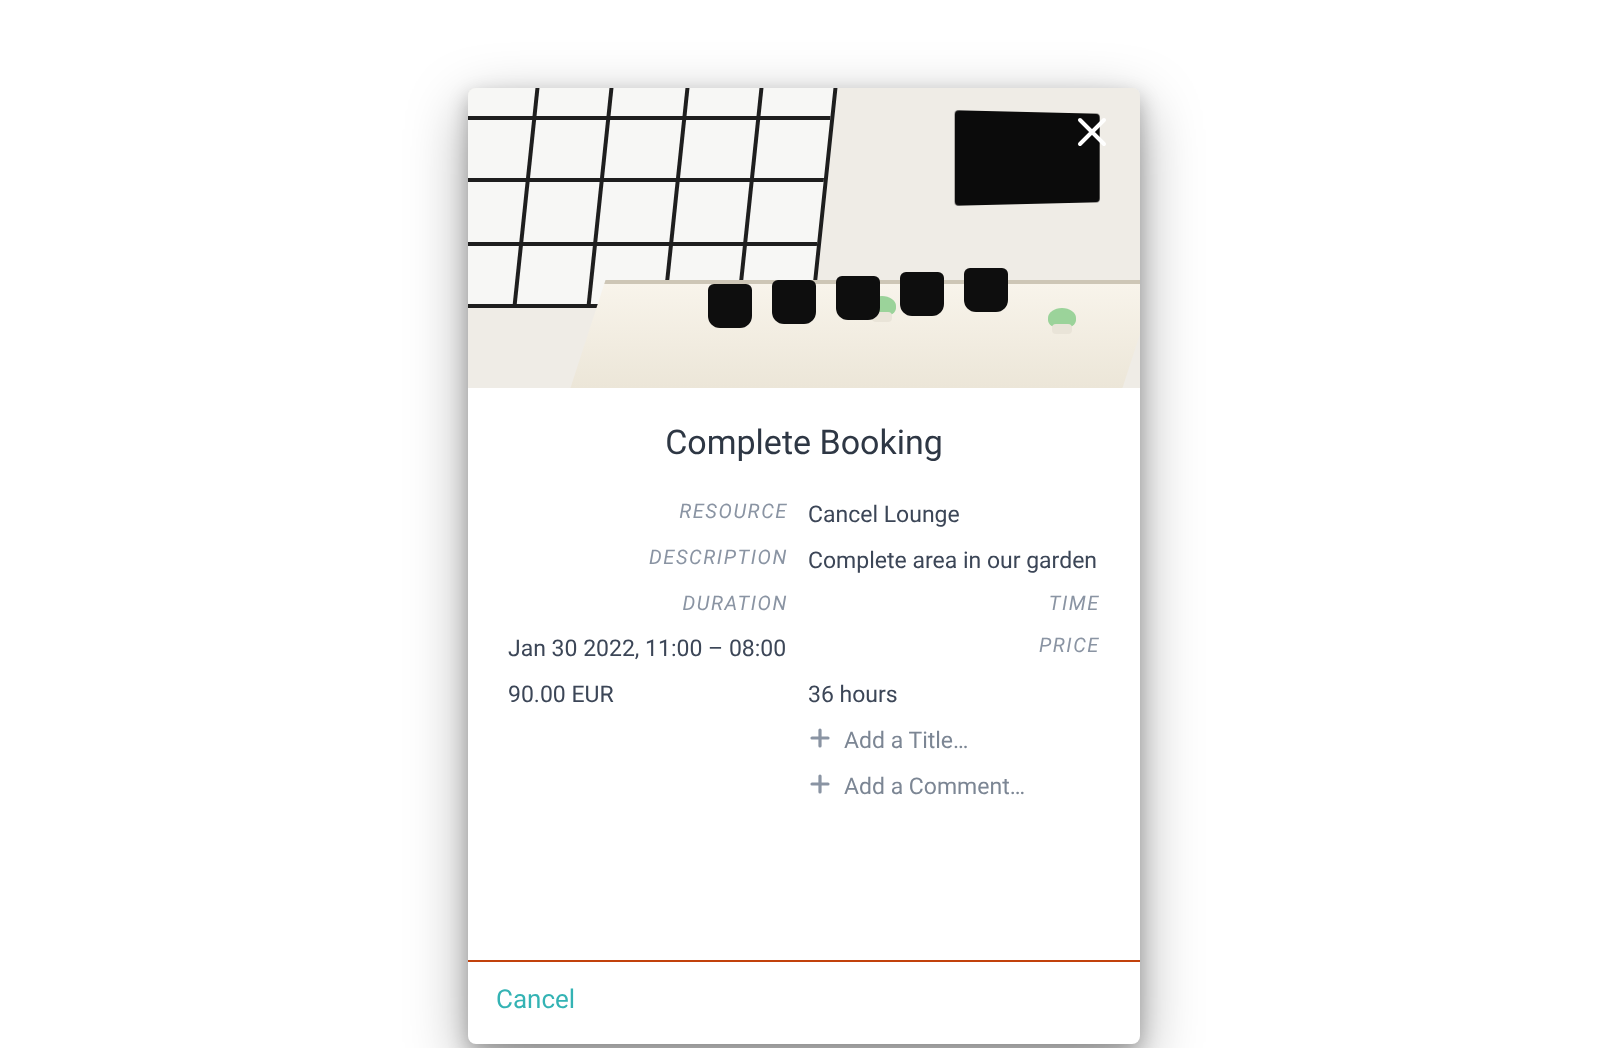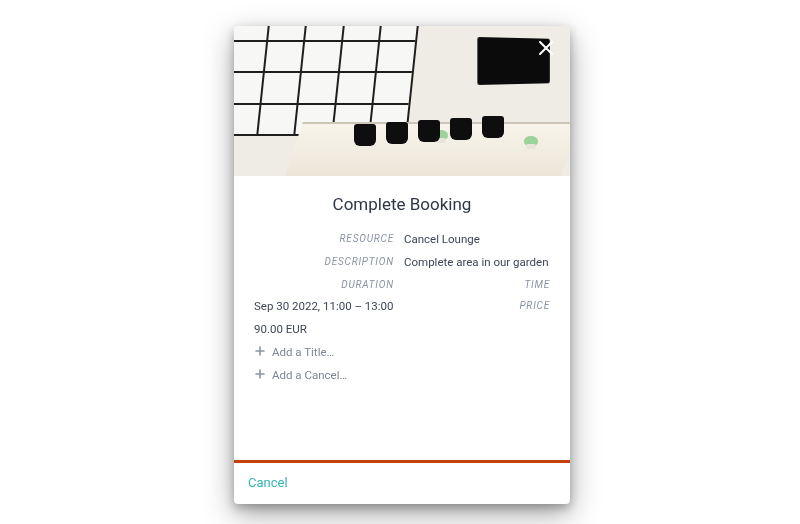--- a/index.html
+++ b/index.html
@@ -1,39 +1,39 @@
 <!DOCTYPE html>
 <html><head>
 <meta charset="utf-8">
 <style>
   * { box-sizing: border-box; margin: 0; padding: 0; }
   html, body { width: 800px; height: 524px; background: #fff; font-family: -apple-system, BlinkMacSystemFont, "Segoe UI", Roboto, "Helvetica Neue", Arial, sans-serif; }
   .stage { width: 800px; height: 524px; position: relative; }
-  .modal { position: absolute; left: 234px; top: 26px; width: 336px; height: 478px; background: #fff; border-radius: 4px; box-shadow: 0 10px 30px rgba(0,0,0,0.35), 0 4px 10px rgba(0,0,0,0.25); overflow: hidden; display: flex; flex-direction: column; }
+  .modal { position: absolute; left: 234px; top: 44px; width: 336px; height: 478px; background: #fff; border-radius: 4px; box-shadow: 0 10px 30px rgba(0,0,0,0.35), 0 4px 10px rgba(0,0,0,0.25); overflow: hidden; display: flex; flex-direction: column; }
   .hero { position: relative; height: 150px; background: linear-gradient(180deg, #e7e7e5 0%, #e1e0dc 40%, #f1efe9 100%); overflow: hidden; }
   .hero .wall { position:absolute; inset:0; background:#efece6; }
   .hero .window { position: absolute; left: -10px; top: -20px; width: 190px; height: 130px; transform: skewX(-6deg); background: #f7f7f5; border: 2px solid #1e1e1e; }
   .hero .window .grid { position:absolute; inset:0; }
   .hero .window .v { position:absolute; top:0; bottom:0; width:2px; background:#1e1e1e; }
   .hero .window .h { position:absolute; left:0; right:0; height:2px; background:#1e1e1e; }
   .hero .tv { position:absolute; right:18px; top:12px; width:74px; height:46px; background:#0b0b0b; border-radius:2px; transform: perspective(200px) rotateY(12deg); }
   .hero .table { position:absolute; left:60px; right:0; bottom:0; height:54px; background:linear-gradient(180deg,#f8f4eb 0%, #ece6d8 100%); border-top:2px solid #cdc6b6; transform:skewX(-18deg); }
   .hero .plant { position:absolute; width:14px; height:10px; background:#9bd39a; border-radius: 50% 50% 40% 40%; }
   .hero .plant::after { content:""; position:absolute; left:2px; right:2px; bottom:-3px; height:5px; background:#e9e4d8; border-radius:2px; }
   .hero .chair { position:absolute; width:22px; height:22px; background:#0e0e0e; border-radius:3px 3px 6px 6px; }
   .close { position: absolute; top: 10px; right: 12px; width: 24px; height: 24px; display:flex; align-items:center; justify-content:center; cursor: pointer; color:#fff; }
   .close svg { display:block; }
   .body { padding: 18px 20px 0 20px; flex: 1; }
   .title { text-align: center; font-size: 17px; font-weight: 400; color: #2e3744; margin-bottom: 18px; }
   .rows { display: grid; grid-template-columns: 140px 1fr; row-gap: 9px; column-gap: 10px; font-size: 11px; }
   .lbl { text-align: right; color: #8a94a3; letter-spacing: 0.8px; text-transform: uppercase; font-size: 10px; padding-top:1px;font-style:italic; }
   .val { color: #3c4657; font-size: 11.5px; }
   .addlink { display: flex; gap: 6px; color: #7c8694; font-size: 11.5px; cursor: pointer; }
   .addlink .plus { display:inline-flex; align-items:center; justify-content:center; width:12px; height:12px; color:#8a94a3; }
-  .footer { display: flex; align-items: center; justify-content: space-between; padding: 12px 16px 14px 14px; border-top: 3px solid #c2410c; }
+  .footer { display: flex; align-items: center; justify-content: space-between; padding: 12px 16px 14px 14px; border-top: 1px solid #c2410c; }
   .cancel { color: #34b3b4; font-size: 13px; cursor: pointer; }
   .book { background: #3fb6b8; color: #fff; font-size: 13px; padding: 8px 16px; border: none; border-radius: 18px; cursor: pointer; }
 </style>
 </head>
 <body>
 
 <div class="stage">
   <div class="modal">
 
     <div class="hero">
@@ -72,44 +72,45 @@
       <div class="rows">
         <div class="lbl">RESOURCE</div>
         <div class="val">Cancel Lounge</div>
 
         <div class="lbl">DESCRIPTION</div>
         <div class="val">Complete area in our garden</div>
 
         <div class="lbl">DURATION</div>
 
         <div class="lbl">TIME</div>
-        <div class="val">Sep 30 2022, 11:00 – 13:00</div>
+        <div class="val">Jan 30 2022, 11:00 – 08:00</div>
 
         <div class="lbl">PRICE</div>
         <div class="val">90.00 EUR</div>
 
+        <div class="val">36 hours</div>
 
         <div></div>
         <div class="addlink">
           <span class="plus">
             <svg width="10" height="10" viewBox="0 0 10 10">
                 <path d="M5 1 V9 M1 5 H9" stroke="#8a94a3" stroke-width="1.6" stroke-linecap="round"></path>
               </svg>
           </span>
           <span>Add a Title…</span>
         </div>
 
         <div></div>
         <div class="addlink">
           <span class="plus">
             <svg width="10" height="10" viewBox="0 0 10 10">
                 <path d="M5 1 V9 M1 5 H9" stroke="#8a94a3" stroke-width="1.6" stroke-linecap="round"></path>
               </svg>
           </span>
-          <span>Add a Cancel…</span>
+          <span>Add a Comment…</span>
         </div>
       </div>
     </div>
 
     <div class="footer">
       <span class="cancel">Cancel</span>
     </div>
 
   </div>
 </div>

